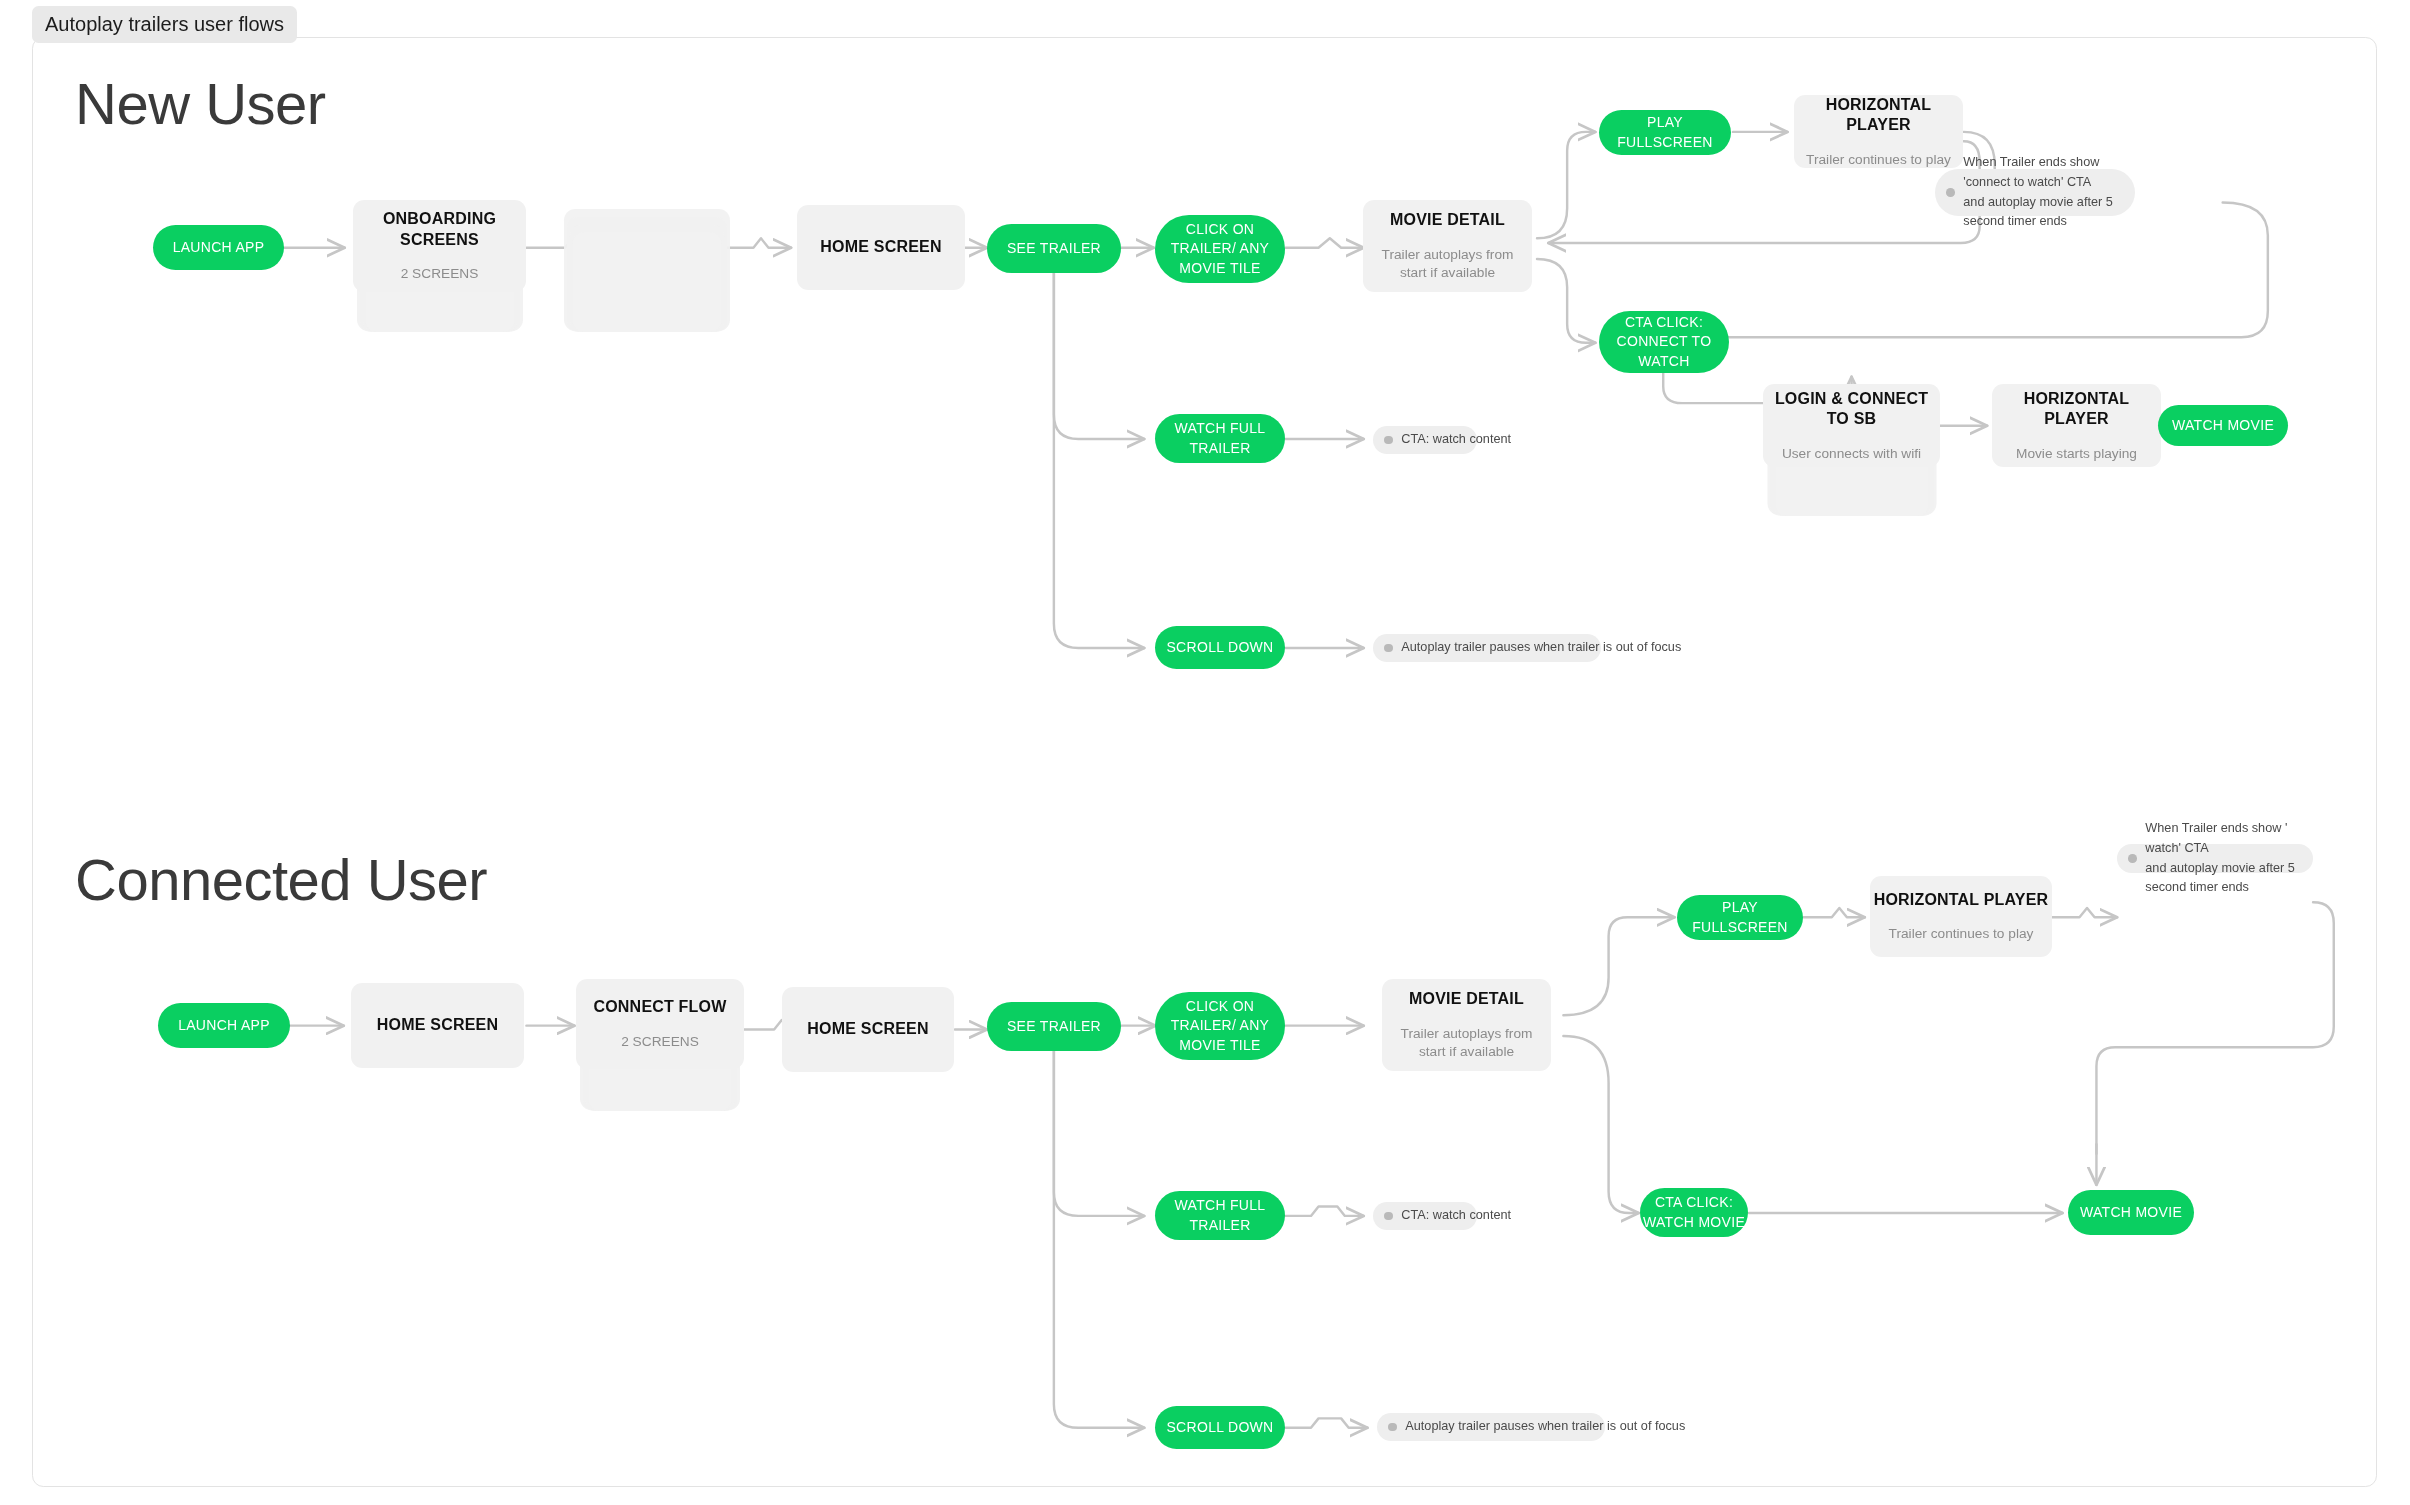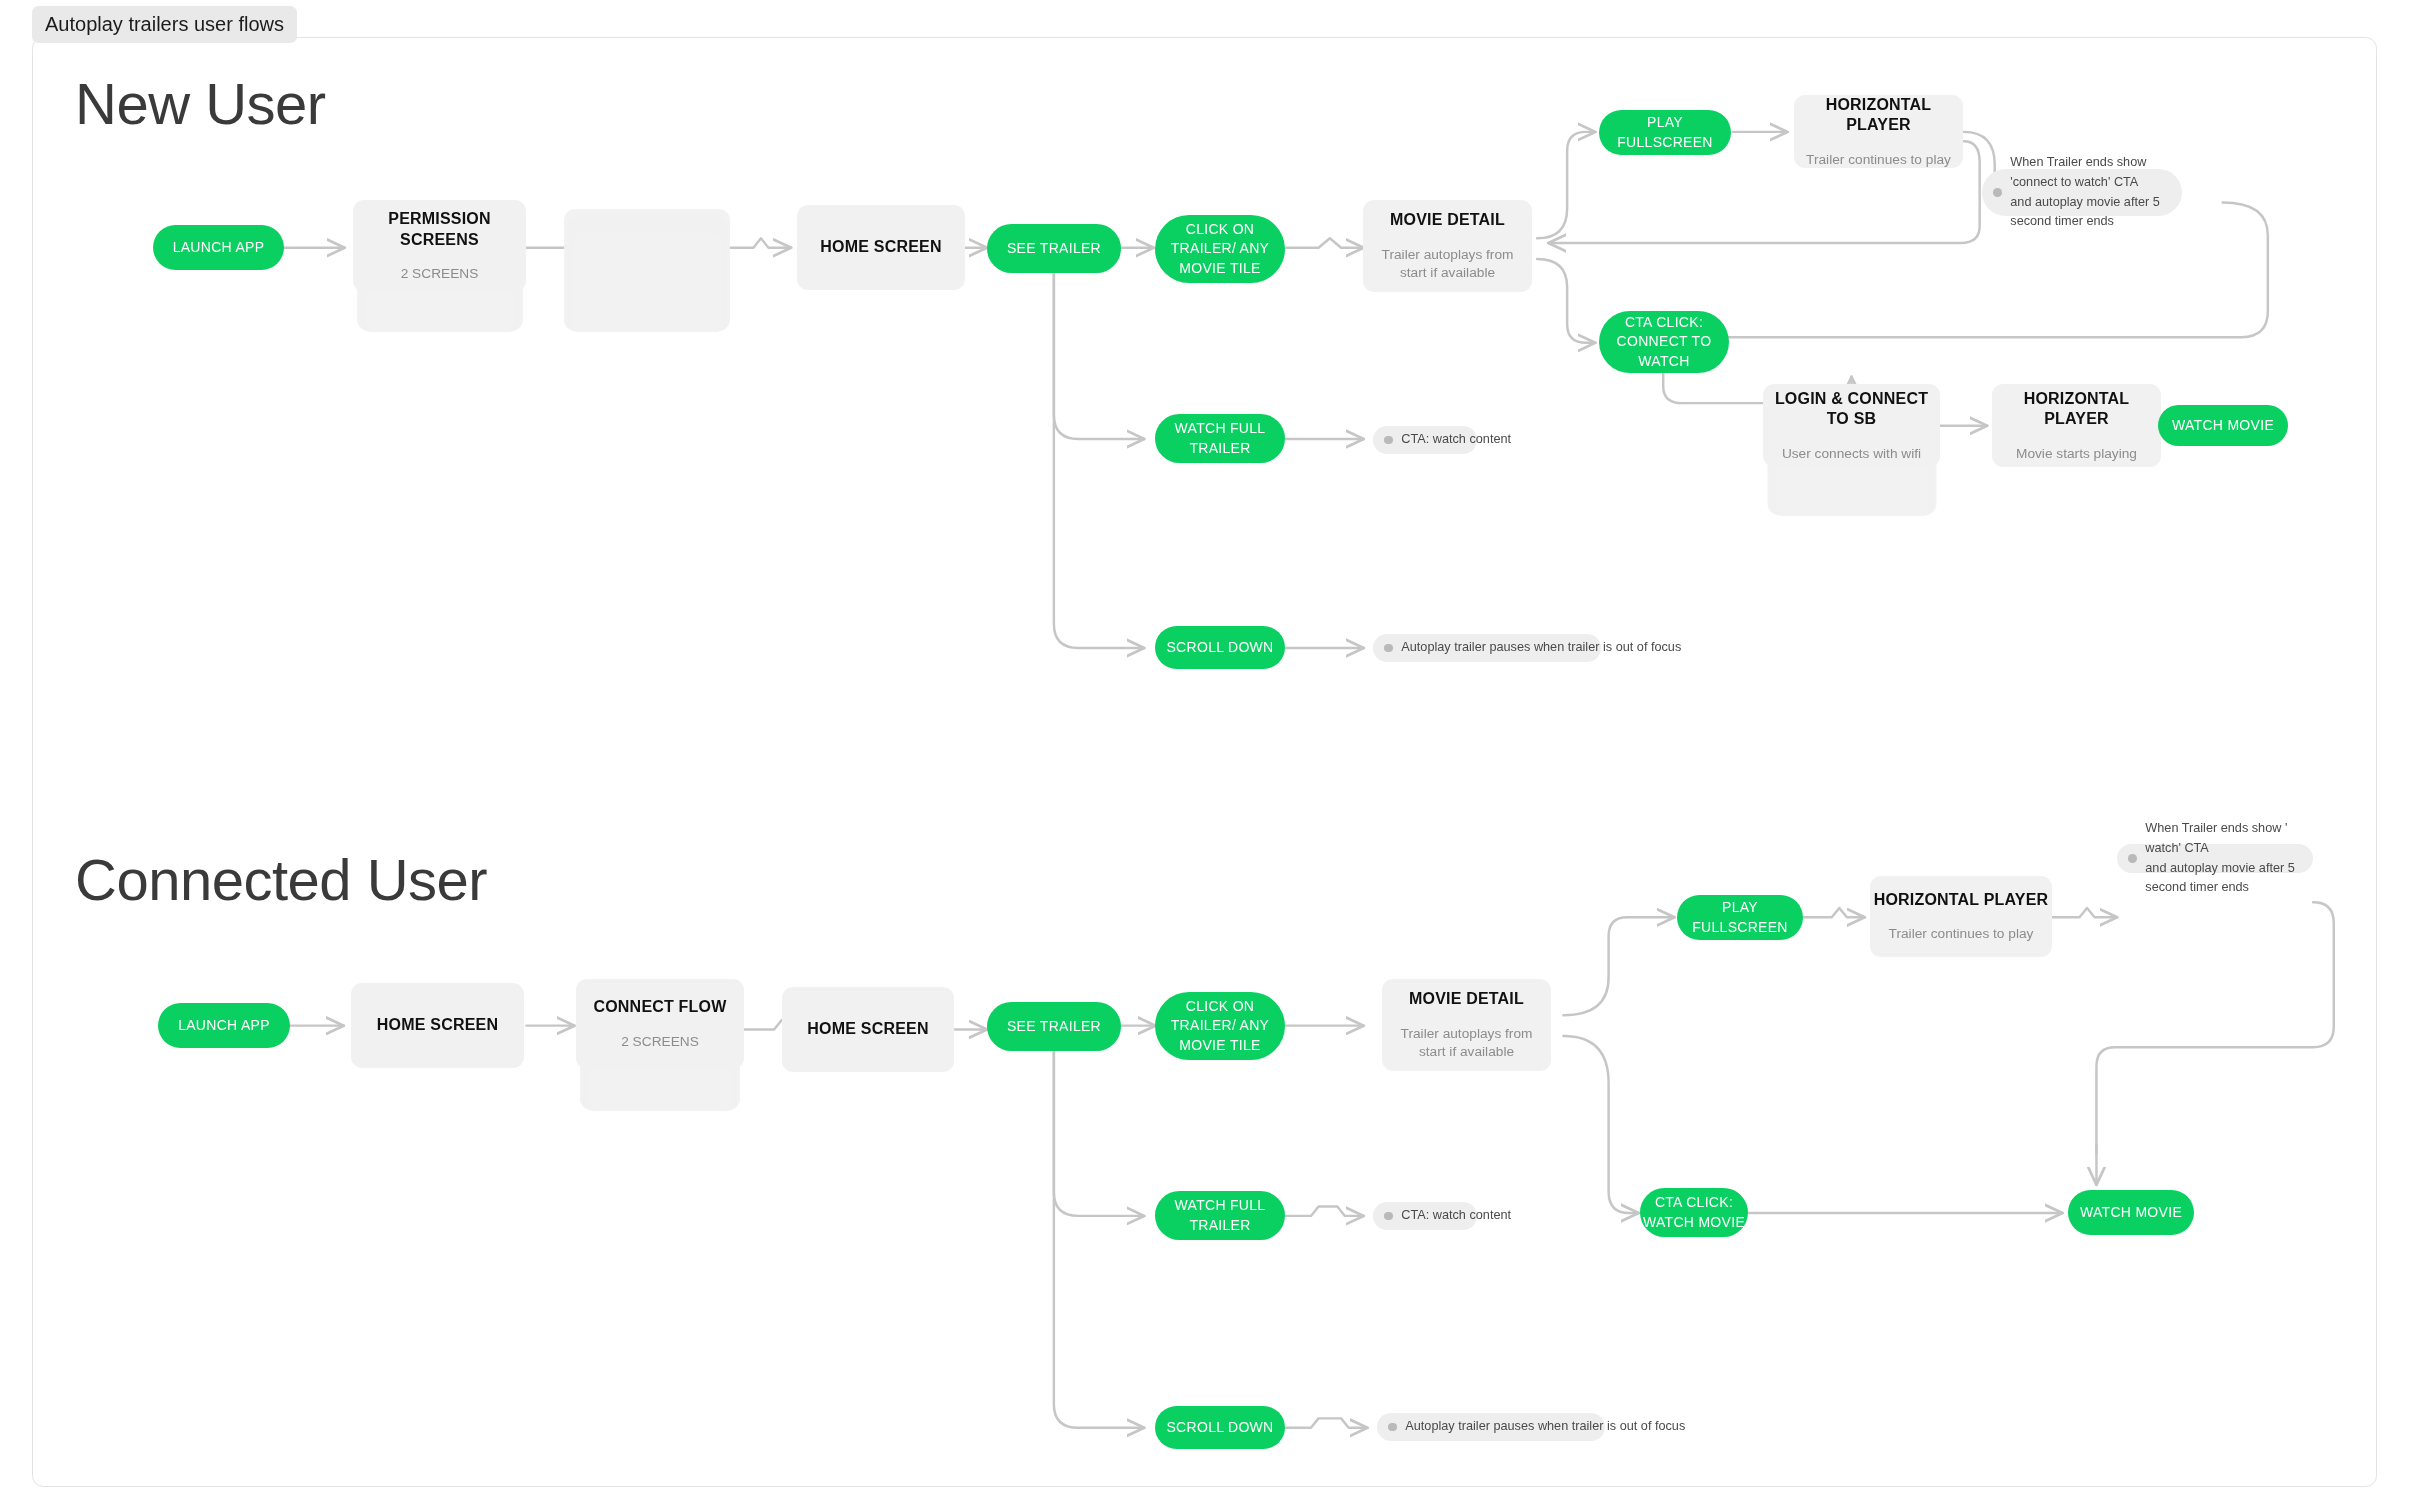--- a/index.html
+++ b/index.html
@@ -202,21 +202,21 @@
   <div class="node pill" style="left:153px;top:225px;width:131px;height:45px;">
     <div class="t1">LAUNCH APP</div>
   </div>
 
   <div class="node deck" style="left:353px;top:200px;width:173px;height:132px;">
     <div class="sheet" style="width:166px;height:122px;top:9.4px;opacity:.92;"></div>
     <div class="sheet" style="width:160px;height:115px;top:17px;opacity:.86;"></div>
     <div class="sheet" style="width:154px;height:107px;top:24.5px;opacity:.8;"></div>
     <div class="sheet" style="width:149px;height:100px;top:32px;opacity:.74;"></div>
     <div class="face" style="width:173px;height:92px;">
-      <div class="t1">PERMISSION SCREENS</div>
+      <div class="t1">ONBOARDING SCREENS</div>
       <div class="t2">2 SCREENS</div>
     </div>
   </div>
 
   <div class="node deck" style="left:560px;top:200px;width:173px;height:132px;">
     <div class="sheet" style="width:166px;height:122px;top:9.4px;opacity:.92;"></div>
     <div class="sheet" style="width:160px;height:115px;top:17px;opacity:.86;"></div>
     <div class="sheet" style="width:154px;height:107px;top:24.5px;opacity:.8;"></div>
     <div class="sheet" style="width:149px;height:100px;top:32px;opacity:.74;"></div>
   </div>
@@ -240,21 +240,21 @@
 
   <div class="node pill" style="left:1599px;top:110px;width:132px;height:45px;">
     <div class="t1">PLAY FULLSCREEN</div>
   </div>
 
   <div class="node card" style="left:1794px;top:95px;width:169px;height:73px;">
     <div class="t1">HORIZONTAL PLAYER</div>
     <div class="t2">Trailer continues to play</div>
   </div>
 
-  <div class="note two" style="left:1982px;top:169px;width:200px;height:47px;">
+  <div class="note two" style="left:1935px;top:169px;width:200px;height:47px;">
     <div class="dot"></div>
     <div class="txt">
       <span>When Trailer ends show 'connect to watch' CTA</span>
       <span>and autoplay movie after 5 second timer ends</span>
     </div>
   </div>
 
   <div class="node pill" style="left:1599px;top:311px;width:130px;height:62px;">
     <div class="t1">CTA CLICK: CONNECT TO WATCH</div>
   </div>

